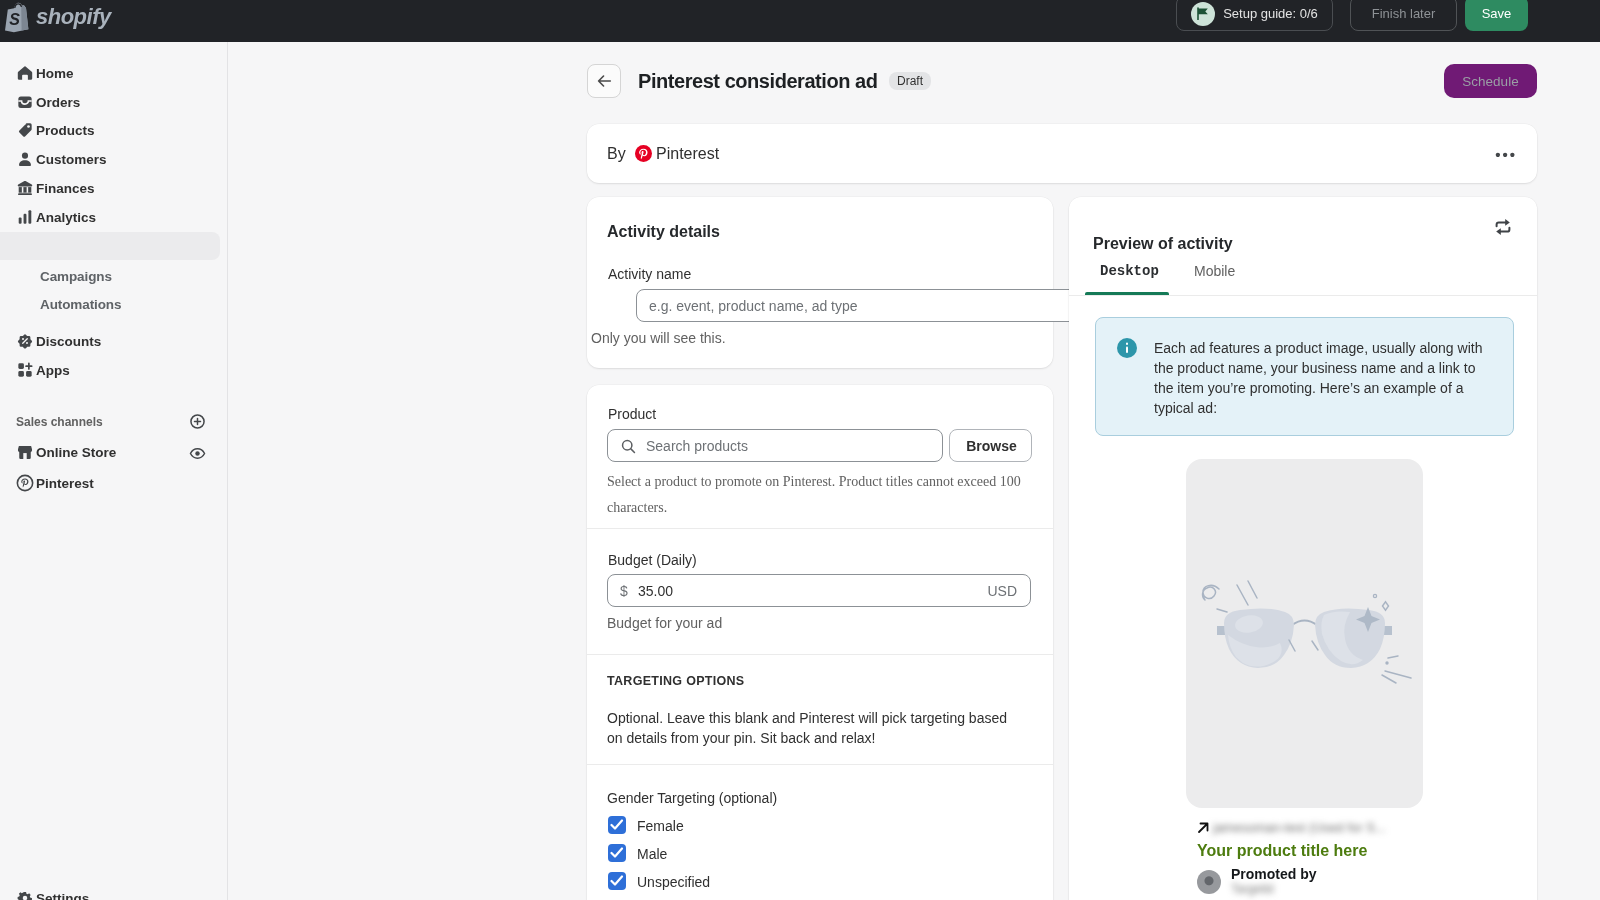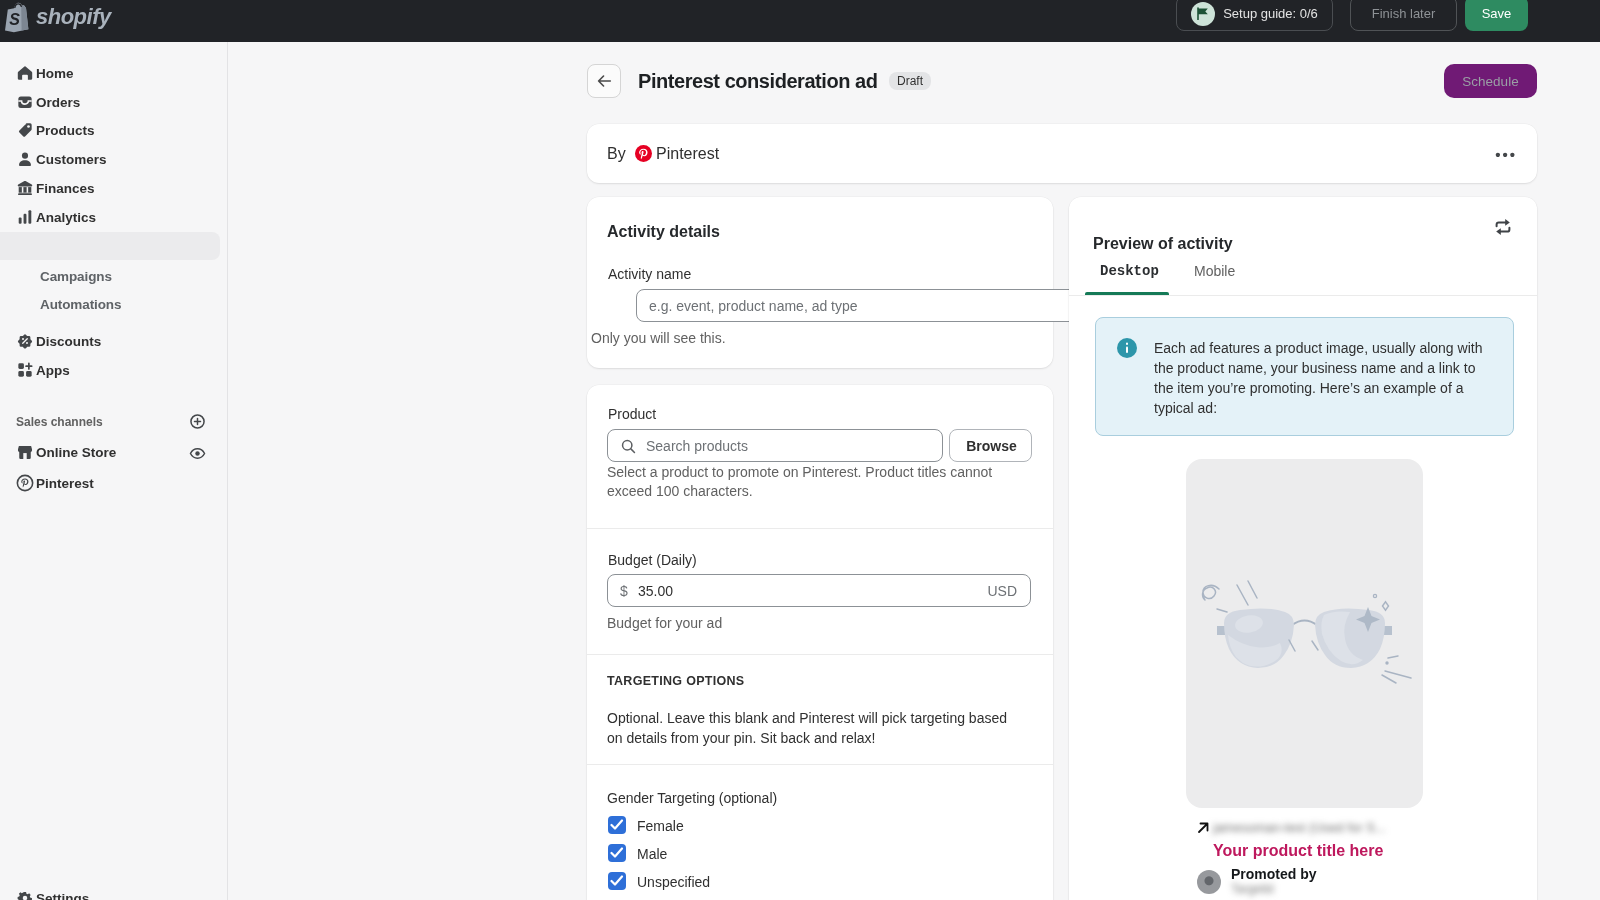--- a/index.html
+++ b/index.html
@@ -222,21 +222,21 @@
     <div class="tinput" style="left:20px; top:44px; width:336px; height:33px;">
       <svg class="abs" style="left:12px; top:8px;" width="17" height="17" viewBox="0 0 20 20">
           <circle cx="8.5" cy="8.5" r="5.5" fill="none" stroke="#5c5f62" stroke-width="1.8"></circle>
           <path d="M12.8 12.8 L17 17" stroke="#5c5f62" stroke-width="1.8" stroke-linecap="round"></path>
         </svg>
       <span class="ph abs" style="left:38px; top:8px;">Search products</span>
     </div>
     <div class="tinput" style="left:362px; top:44px; width:83px; height:33px; border-color:#b0b4b9;">
       <span class="abs" style="left:0; top:8px; width:83px; text-align:center; font-size:14px; font-weight:bold; color:#303030;">Browse</span>
     </div>
-    <div class="help abs" style="left:20px; top:78px; width:420px; line-height:19px;">Select a product to promote on Pinterest. Product titles cannot exceed 100 characters.</div>
+    <div class="help abs" style="left:20px; top:84px; width:420px; line-height:26px;font-family:Liberation Serif, serif;">Select a product to promote on Pinterest. Product titles cannot exceed 100 characters.</div>
     <div class="divider" style="top:143px;"></div>
 
     <div class="lbl14 abs" style="left:21px; top:167px;">Budget (Daily)</div>
     <div class="tinput" style="left:20px; top:189px; width:424px; height:33px;">
       <span class="ph abs" style="left:12px; top:8px;">$</span>
       <span class="lbl14 abs" style="left:30px; top:8px;">35.00</span>
       <span class="ph abs" style="right:13px; top:8px;">USD</span>
     </div>
     <div class="help abs" style="left:20px; top:230px;">Budget for your ad</div>
     <div class="divider" style="top:269px;"></div>
@@ -311,19 +311,19 @@
         <path d="M182 148 L185.5 157 L194 160.5 L185.5 164 L182 173 L178.5 164 L170 160.5 L178.5 157 Z" fill="#aeb9c7"></path>
         <path d="M196.5 147 l3 -4.2 l3 4.2 l-3 4.2 Z" fill="none" stroke="#a9b4c3" stroke-width="1.4"></path>
         <circle cx="189" cy="137" r="1.6" fill="none" stroke="#a9b4c3" stroke-width="1.3"></circle>
       </svg>
     </div>
     <div class="abs" style="left:128px; top:622px; width:230px;">
       <svg class="abs" style="left:0; top:3px;" width="12" height="12" viewBox="0 0 12 12">
           <path d="M2 10 L10 2 M3.5 1.5 H10.5 V8.5" stroke="#111" stroke-width="1.8" fill="none" stroke-linecap="round" stroke-linejoin="round"></path>
         </svg>
       <div class="blurline abs" style="left:16px; top:1px; font-size:13px; color:#6a6a6a;">jamesoman-test (Used for S...</div>
-      <div class="abs" style="left:16px; top:23px; font-size:16px; font-weight:bold; color:#be185d;">Your product title here</div>
+      <div class="abs" style="left:0; top:23px; font-size:16px; font-weight:bold; color:#4d7c0f;">Your product title here</div>
       <div class="abs" style="left:0; top:51px; width:24px; height:24px; border-radius:50%; background:radial-gradient(circle at 50% 45%, #63666b 0 4px, #97999d 5px 70%, #a8aaae 100%);"></div>
       <div class="abs" style="left:34px; top:47px; font-size:14px; font-weight:bold; color:#15181b;">Promoted by</div>
       <div class="blurline abs" style="left:34px; top:63px; font-size:12px; color:#777;">Targetld</div>
     </div>
   </div>
 </div>
 
 </body></html>

